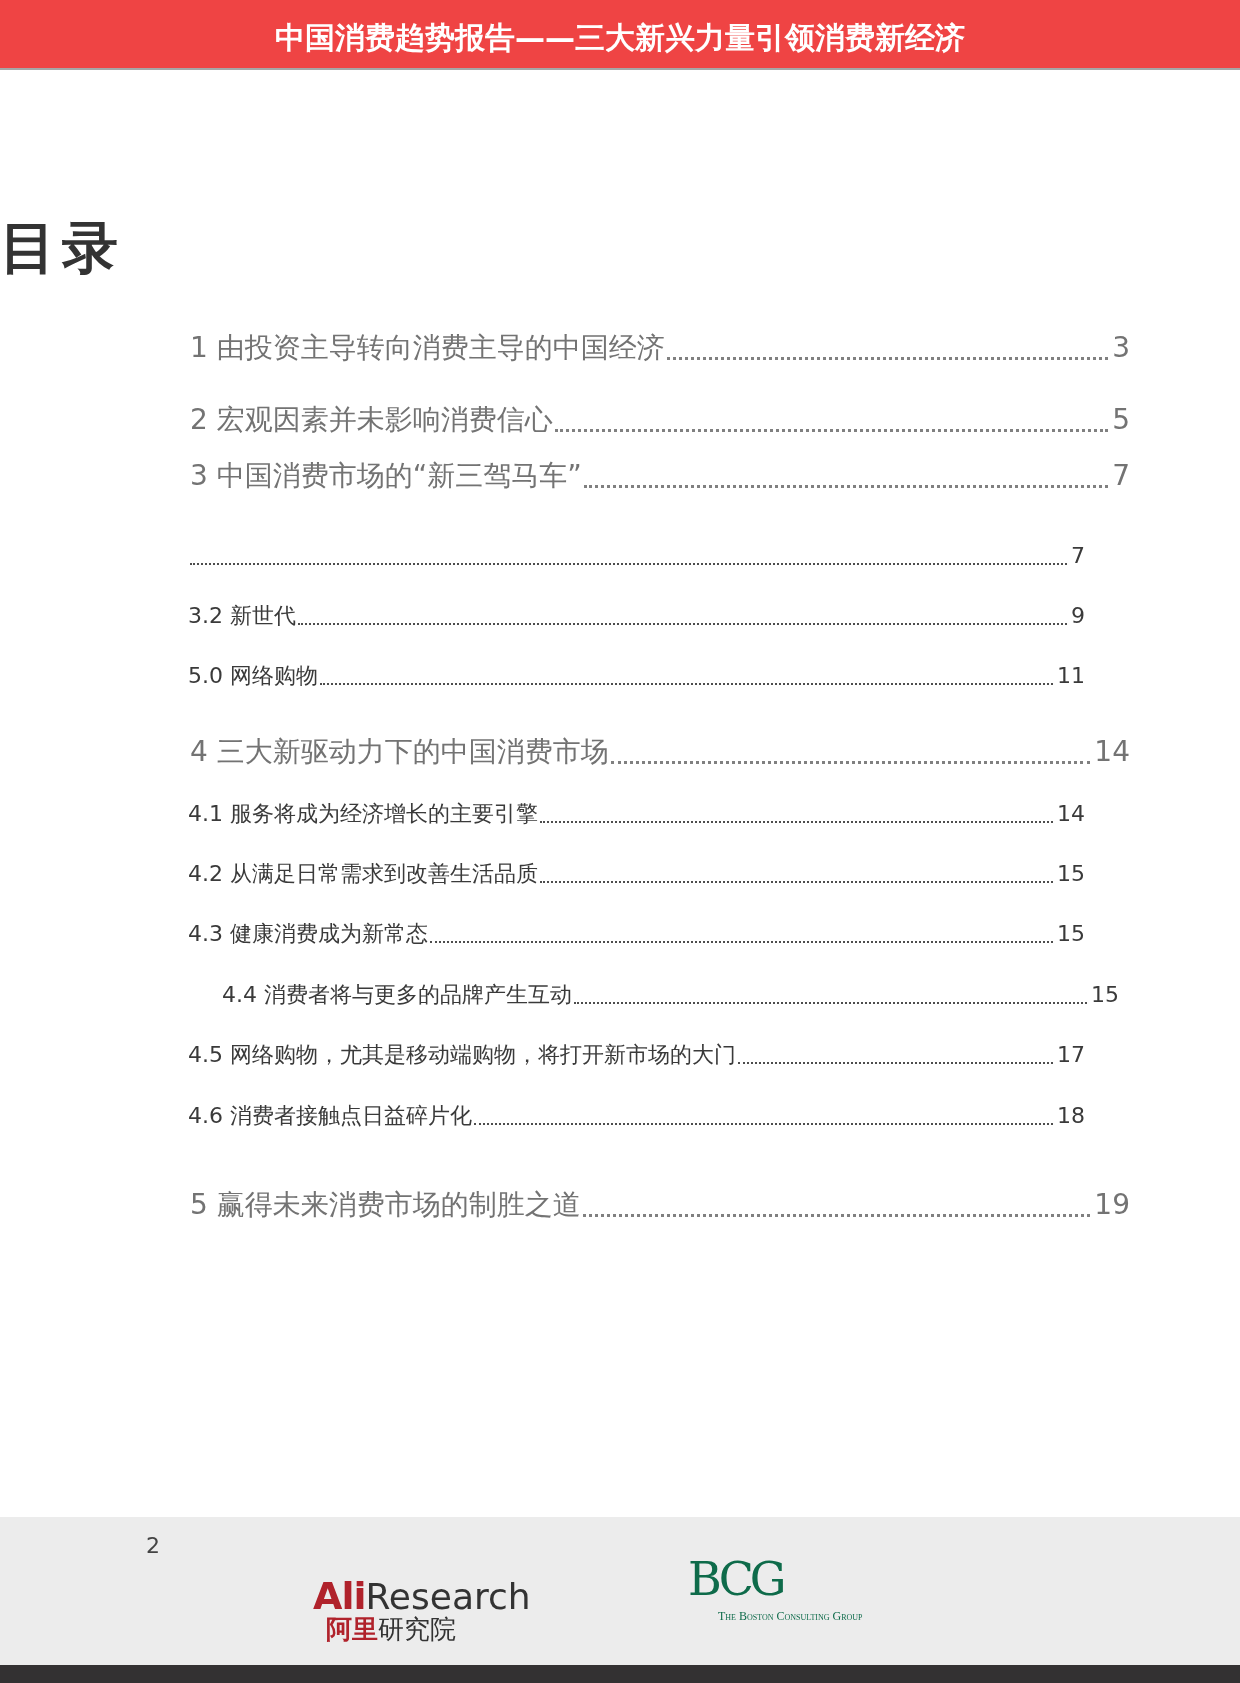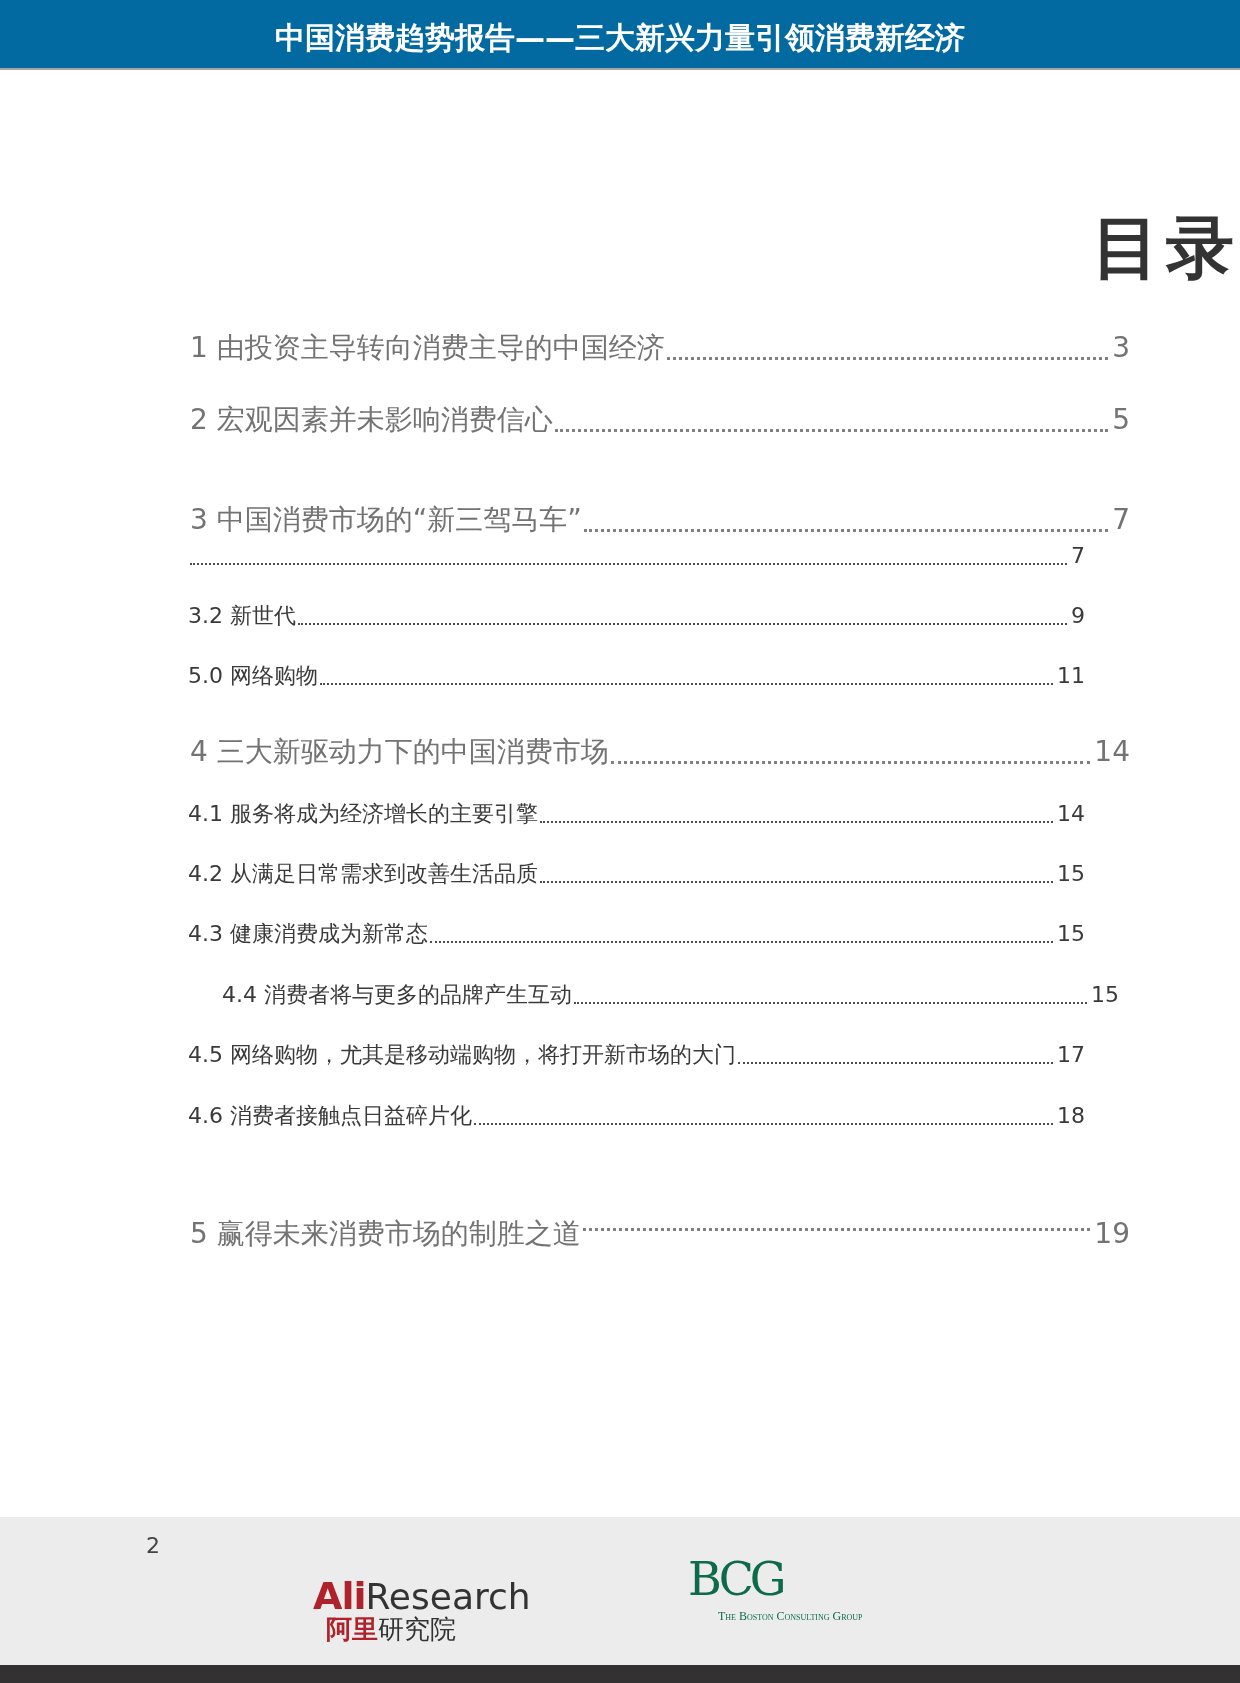--- a/index.html
+++ b/index.html
@@ -3,32 +3,32 @@
 <meta charset="utf-8">
 <style>
   html, body { margin: 0; padding: 0; }
   body {
     width: 1240px; height: 1683px; position: relative; overflow: hidden;
     background: #ffffff;
     font-family: "DejaVu Sans", "Liberation Sans", sans-serif;
   }
   .header {
     position: absolute; left: 0; top: 0; width: 1240px; height: 70px;
-    background: #0369a1;
+    background: #ef4444;
     border-bottom: 2px solid #a6a6a6;
     box-sizing: border-box;
   }
   .header-title {
     position: absolute; left: 0; right: 0; top: 20px;
     text-align: center; color: #ffffff; font-size: 30px; font-weight: bold;
     letter-spacing: 0px; line-height: 36px;
   }
   .toc-title {
     position: absolute; left: 0; right: 0; top: 198px;
-    text-align: right; color: #333333; font-size: 68px; font-weight: bold;
+    text-align: left; color: #333333; font-size: 56px; font-weight: bold;
     line-height: 100px; letter-spacing: 6px;
   }
   .toc-row {
     position: absolute; display: flex; align-items: flex-end;
     white-space: nowrap; overflow: hidden;
   }
   .toc-row .label { flex: 0 0 auto; }
   .toc-row .leader {
     flex: 1 1 auto; border-bottom: 3px dotted currentColor;
     margin: 0 4px 8px 2px; min-width: 20px; opacity: 0.9;
@@ -89,21 +89,21 @@
   <span class="leader"></span>
   <span class="page">3</span>
 </div>
 
 <div class="toc-row lvl1" style="top:398px;">
   <span class="label">2 宏观因素并未影响消费信心</span>
   <span class="leader"></span>
   <span class="page">5</span>
 </div>
 
-<div class="toc-row lvl1" style="top:498px;">
+<div class="toc-row lvl1" style="top:454px;">
   <span class="label">3 中国消费市场的“新三驾马车”</span>
   <span class="leader"></span>
   <span class="page">7</span>
 </div>
 
 <div class="toc-row lvl2" style="top:540px;">
   <span class="leader"></span>
   <span class="page">7</span>
 </div>
 
@@ -154,21 +154,21 @@
   <span class="leader"></span>
   <span class="page">17</span>
 </div>
 
 <div class="toc-row lvl2" style="top:1100px;">
   <span class="label">4.6 消费者接触点日益碎片化</span>
   <span class="leader"></span>
   <span class="page">18</span>
 </div>
 
-<div class="toc-row lvl1" style="top:1212px;align-items:center;">
+<div class="toc-row lvl1" style="top:1183px;">
   <span class="label">5 赢得未来消费市场的制胜之道</span>
   <span class="leader"></span>
   <span class="page">19</span>
 </div>
 
 <div class="footer">
   <div class="page-number">2</div>
 
   <div class="ali-logo">
     <div class="ali-top">

